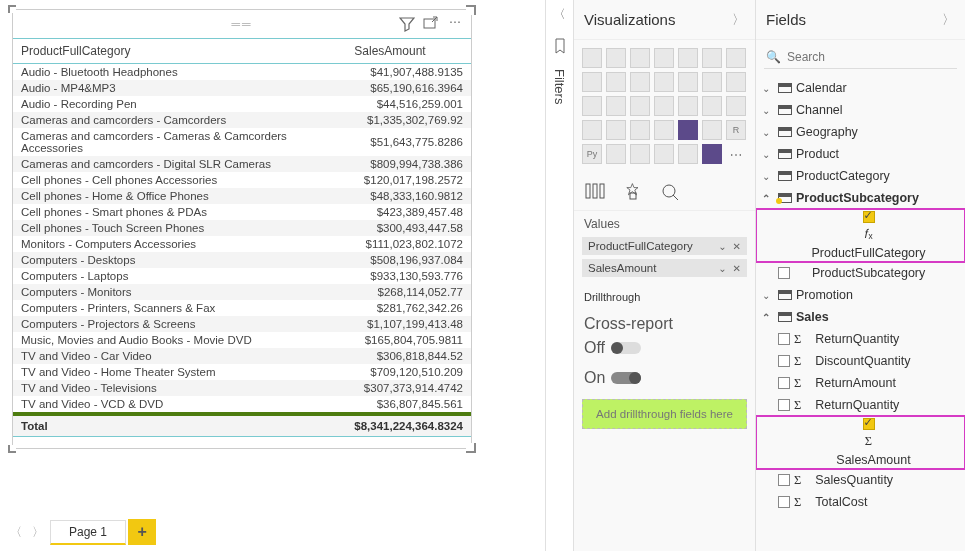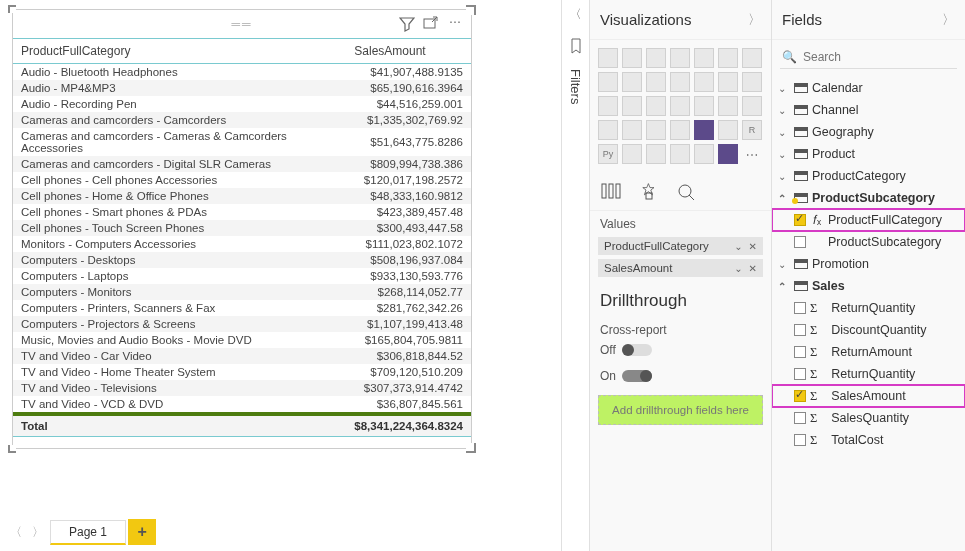--- a/index.html
+++ b/index.html
@@ -50,22 +50,22 @@
 .viz-ico.more { background: transparent; border: none; color: #666; font-size: 13px; }
 
 .format-row { display: flex; gap: 16px; padding: 6px 10px 10px; border-bottom: 1px solid #eee; align-items: flex-start; }
 .format-ico { width: 22px; height: 18px; color: #555; cursor: pointer; position: relative; }
 .format-ico.active::after { content:""; position:absolute; bottom:-6px; left:0; right:0; height:2px; background:#f2c811; }
 
 .section-label { padding: 6px 10px; font-size: 12px; color: #555; }
 .field-well { margin: 0 8px 4px; background: #e4e4e4; padding: 3px 6px; display: flex; align-items: center; justify-content: space-between; font-size: 11.5px; color: #444; cursor: pointer; }
 .field-well .wx { font-size: 10px; color: #666; display:flex; gap:6px; }
 
-.drill-section { padding: 10px 10px 6px; font-size: 17px; font-weight: 500; color: #333; }
-.toggle-row { padding: 6px 10px; font-size: 12px; color: #555; display: flex; flex-direction: column; gap: 6px; }
+.drill-section { padding: 10px 10px 6px; font-size: 11px; font-weight: 500; color: #333; }
+.toggle-row { padding: 6px 10px; font-size: 16px; color: #555; display: flex; flex-direction: column; gap: 6px; }
 .switch { width: 30px; height: 12px; border-radius: 6px; background: #ddd; position: relative; }
 .switch::after { content:""; position:absolute; width:12px; height:12px; border-radius:50%; background:#555; top:0; }
 .switch.off::after { left:0; }
 .switch.on { background:#888; }
 .switch.on::after { right:0; }
 .switch-line { display:flex; align-items:center; gap:6px; }
 
 .drill-drop { margin: 6px 8px; border: 1px dashed #bbb; background: #bef264; padding: 8px 6px; font-size: 11.5px; color: #777; text-align: center; }
 
 
@@ -76,21 +76,21 @@
 .tree { padding: 2px 0; overflow:auto; flex:1; }
 .tree-row { display:flex; align-items:center; gap:4px; padding: 2px 6px; font-size:12.5px; color:#333; cursor:pointer; min-height:22px; }
 .tree-row .twisty { width:12px; color:#666; font-size:10px; }
 .tree-row.bold { font-weight:600; }
 .tree-row .cb { width:12px; height:12px; border:1px solid #888; background:#fff; }
 .tree-row .cb.checked { background:#f2c811; border-color:#c9a400; position:relative; }
 .tree-row .cb.checked::after { content:"✓"; position:absolute; top:-3px; left:0; font-size:11px; color:#444; }
 .tree-child { padding-left: 22px; }
 .tree-child2 { padding-left: 10px; }
 .sigma { font-weight:400; font-family: serif; }
-.highlight { outline: 2px solid #d63bc5; outline-offset: -1px; }
+.highlight { outline: 2px solid #d63bc5; outline-offset: -1px; flex-direction: column; }
 .tbl-ico { width:14px; height:10px; border:1px solid #555; border-top: 4px solid #555; display:inline-block; }
 .calc-badge { position:relative; }
 .calc-badge::after { content:""; position:absolute; width:6px; height:6px; background:#f2c811; border-radius:50%; left:-3px; bottom:-2px; }
 </style>
 </head>
 <body>
 
 <div class="canvas-area">
   <div class="visual-frame">
     <span class="vf-corner-tl"></span>
@@ -303,21 +303,21 @@
   </div>
   <div class="toggle-row">
     <div class="switch-line">
         <span>On</span>
         <span class="switch on"></span>
       </div>
   </div>
   <div class="drill-drop">Add drillthrough fields here</div>
 </div>
 
-<div class="pane" style="width:194px;">
+<div class="pane" style="width:210px;">
   <div class="pane-header">
     <span>Fields</span>
     <span class="chev">〉</span>
   </div>
   <div class="search-box">
     <span class="search-ico">🔍</span>
     <input placeholder="Search" style="">
   </div>
   <div class="tree">
     <div class="tree-row">

